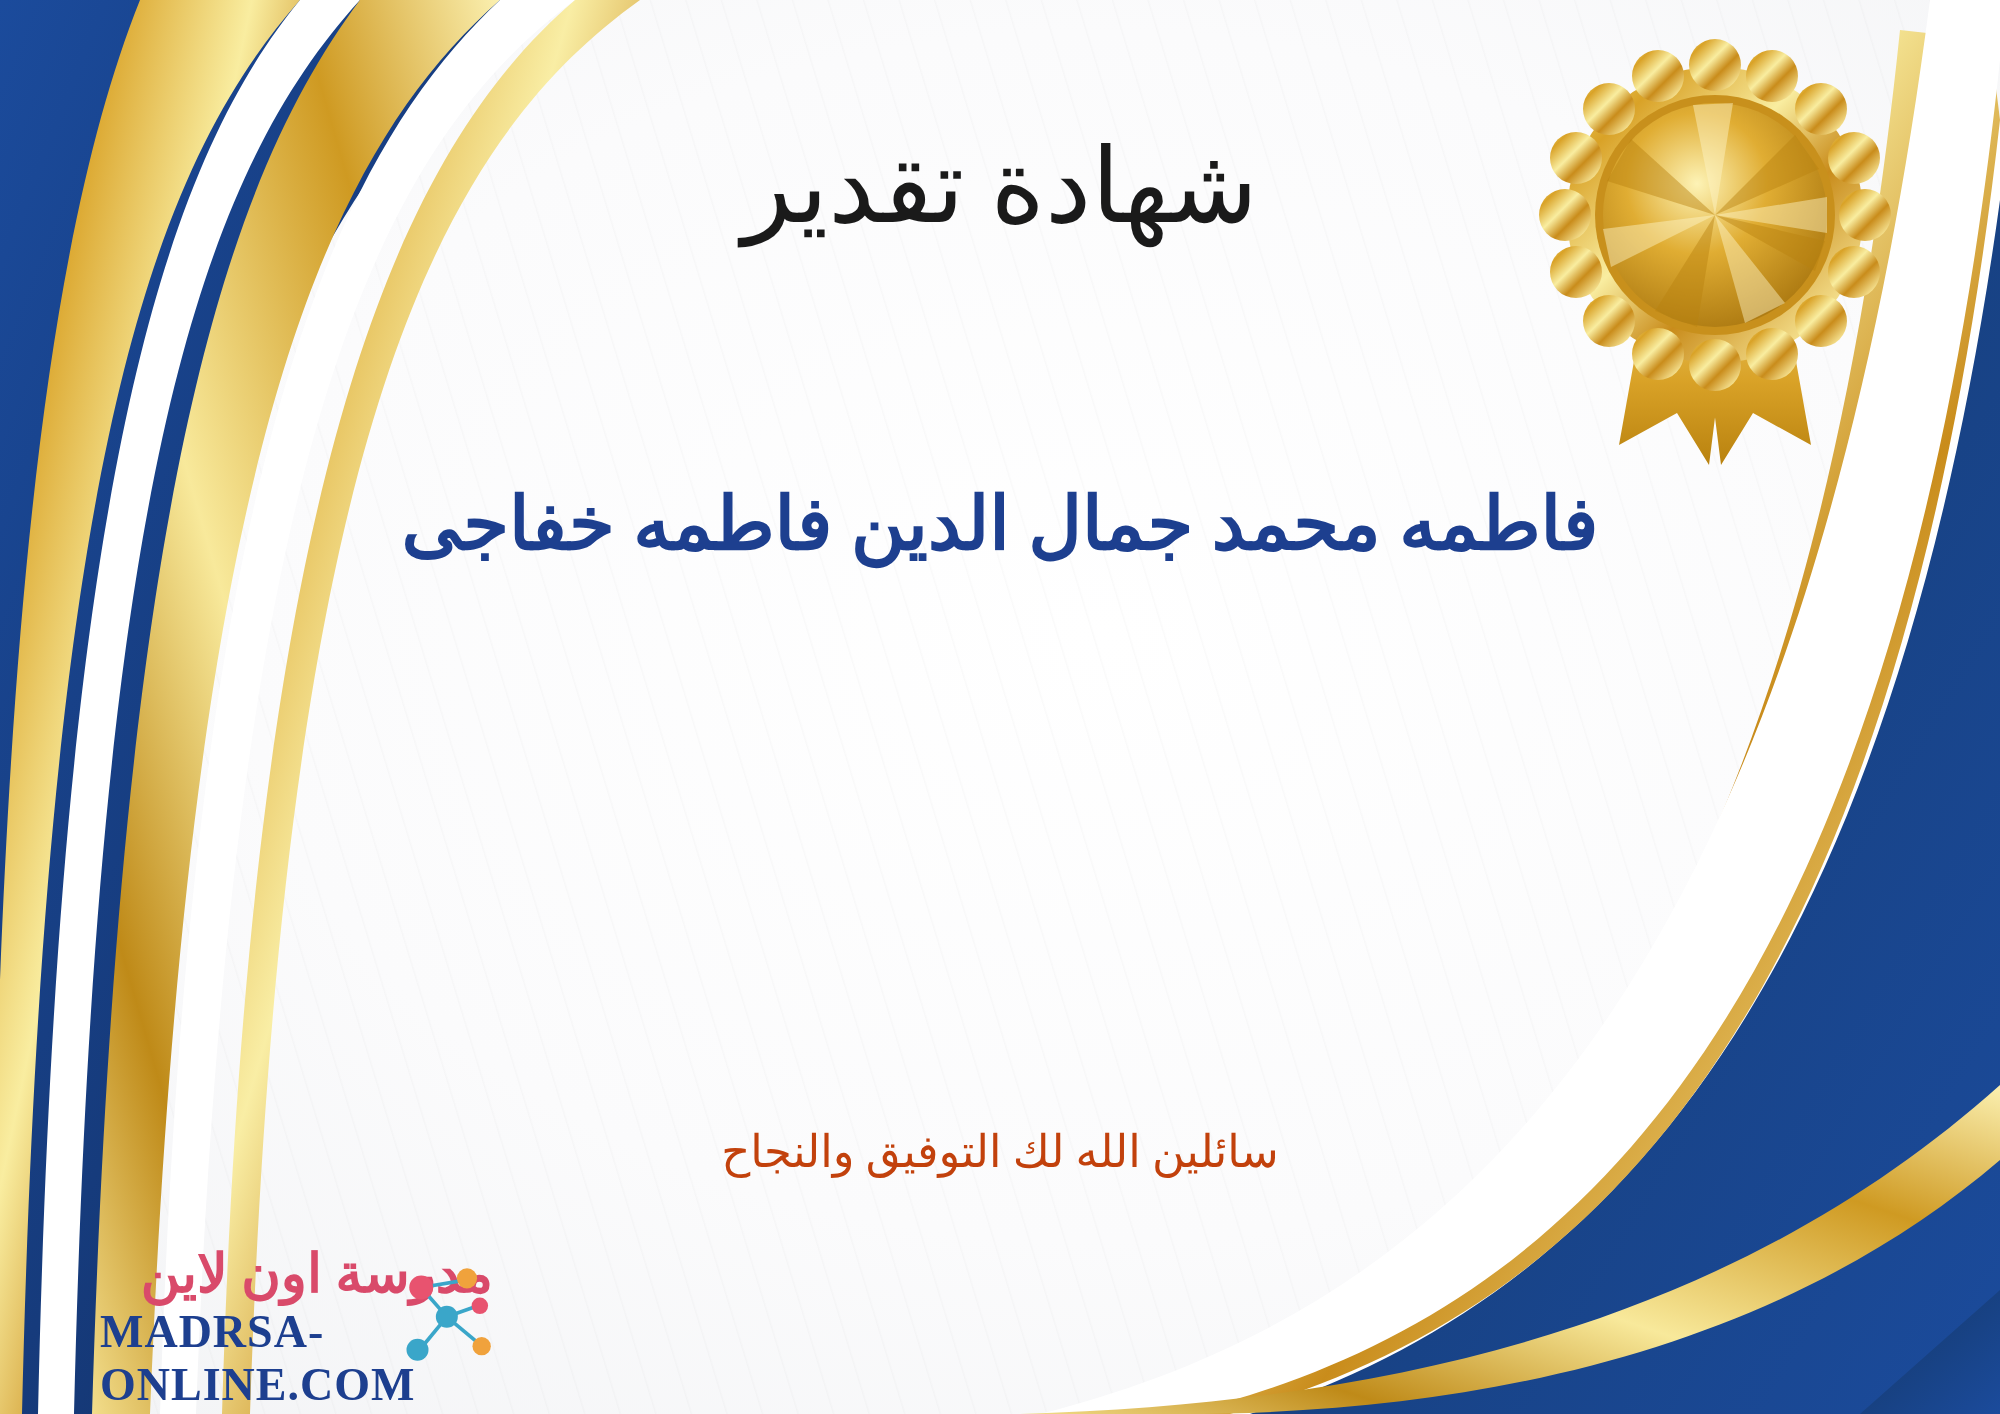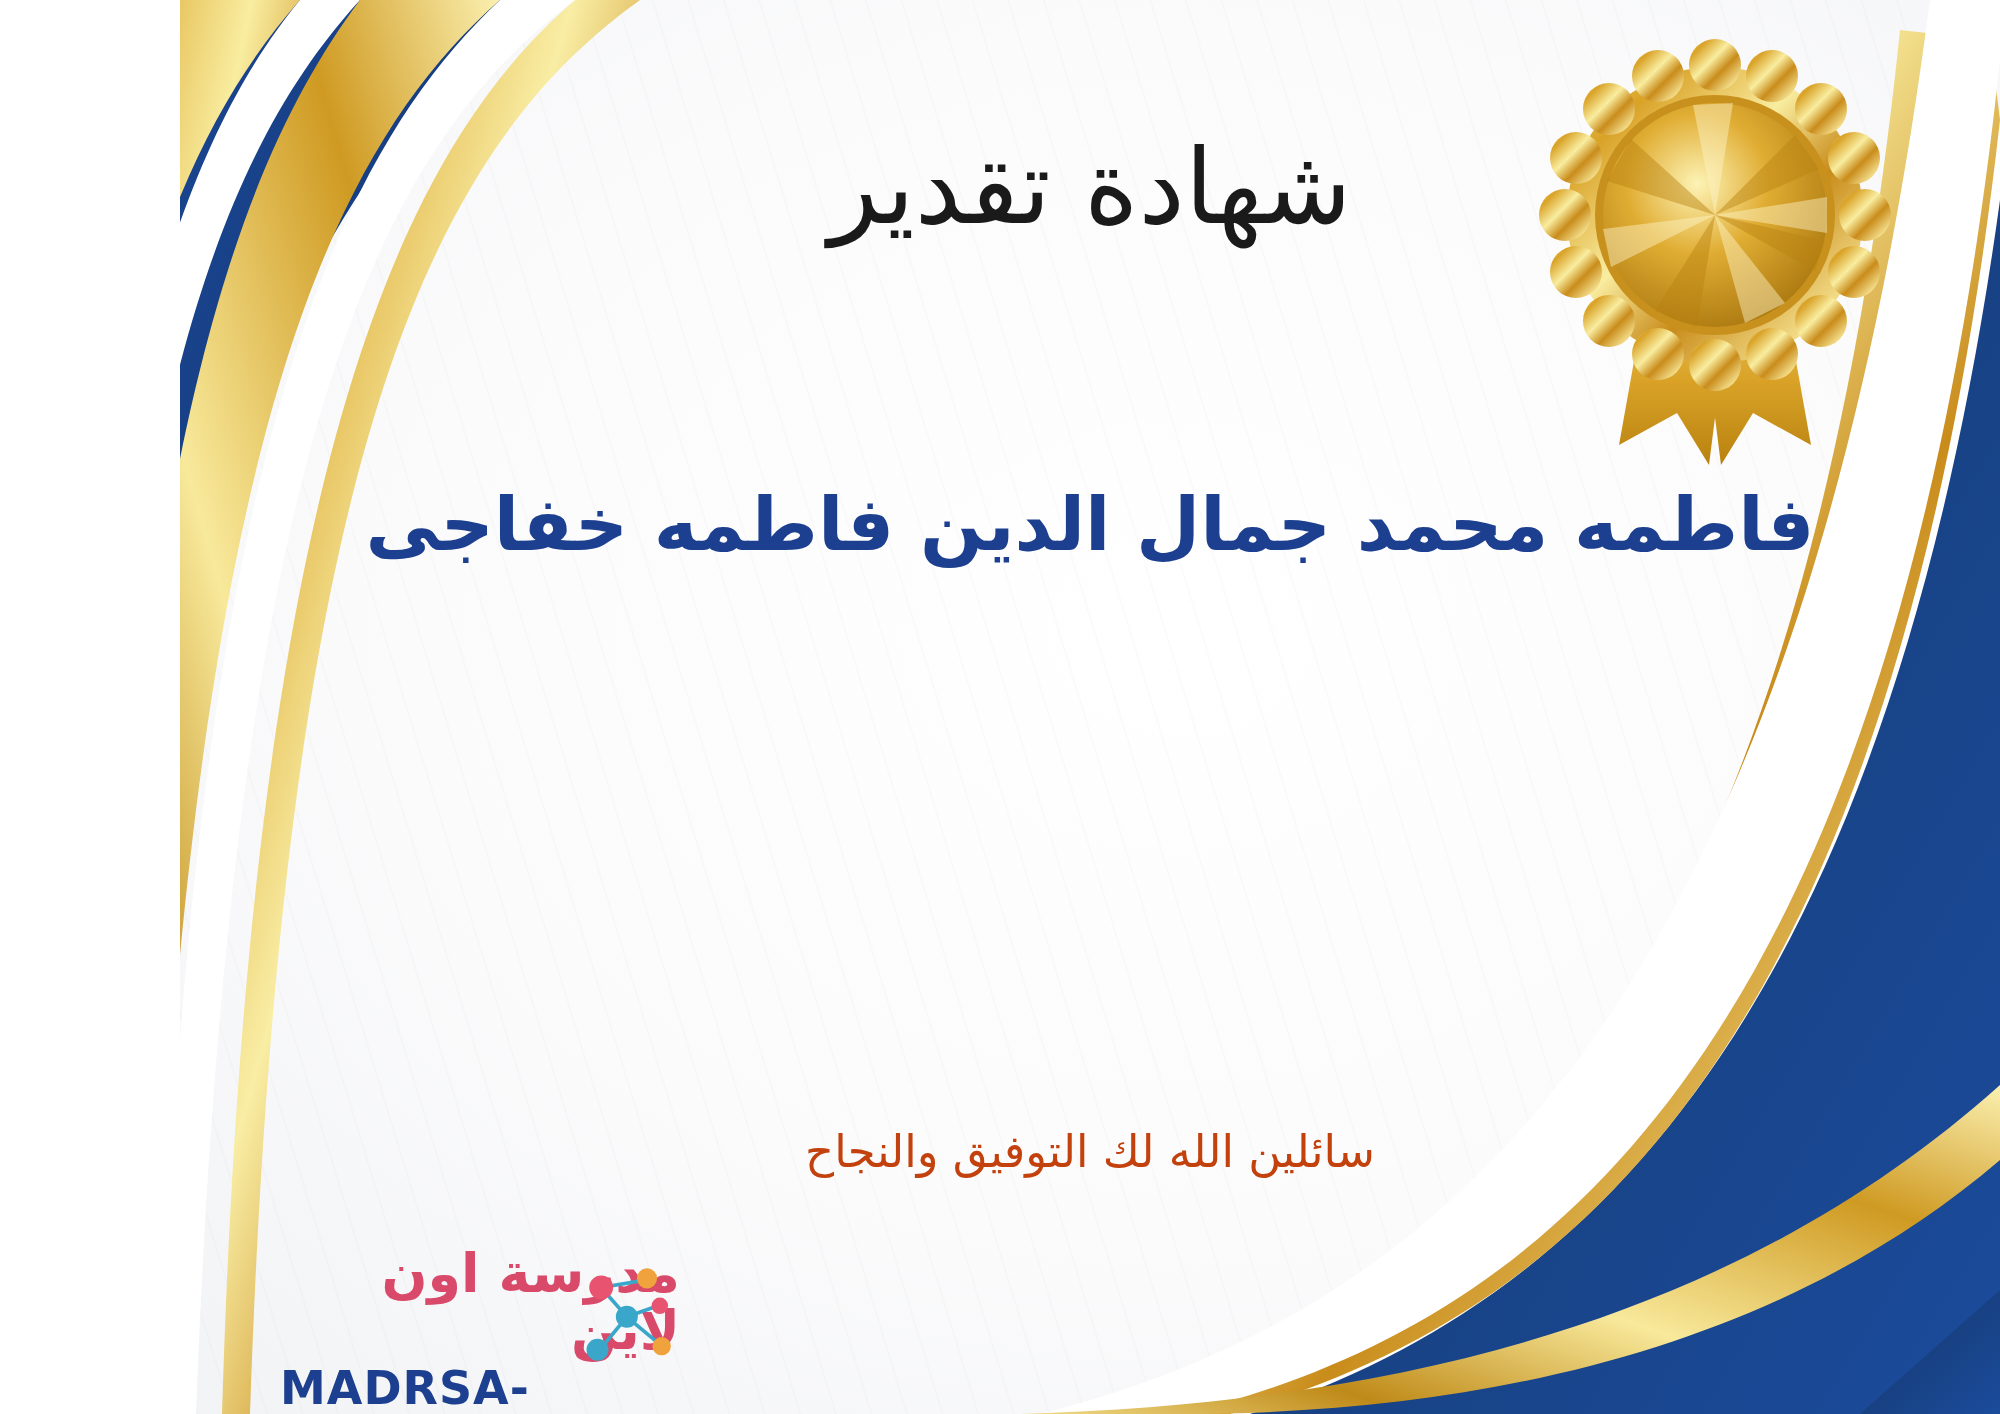--- a/index.html
+++ b/index.html
@@ -6,24 +6,25 @@
   html, body {
     margin: 0;
     padding: 0;
     background: #ffffff;
   }
   body {
     font-family: "DejaVu Sans", "Liberation Sans", sans-serif;
   }
   .certificate {
     position: relative;
-    width: 1820px;
+    width: 2000px;
     height: 1414px;
     overflow: hidden;
     background: #ffffff;
+    font-family: Liberation Serif, serif;
   }
 
   
   .paper-texture {
     position: absolute;
     inset: 0;
     background:
       repeating-linear-gradient(
         73deg,
         rgba(0,0,0,0.000) 0px,
@@ -115,21 +116,21 @@
     height: 140px;
     z-index: 6;
     text-align: left;
     direction: rtl;
   }
   .logo-arabic {
     font-size: 54px;
     font-weight: 700;
     color: #d94a6a;
     line-height: 1.05;
-    margin: 0 0 2px 0;
+    margin: 0 7px 2px 0;
     text-align: right;
     width: 400px;
   }
   .logo-url {
     font-size: 46px;
     font-weight: 700;
     color: #1d3f8f;
     letter-spacing: 1px;
     direction: ltr;
     text-align: left;

